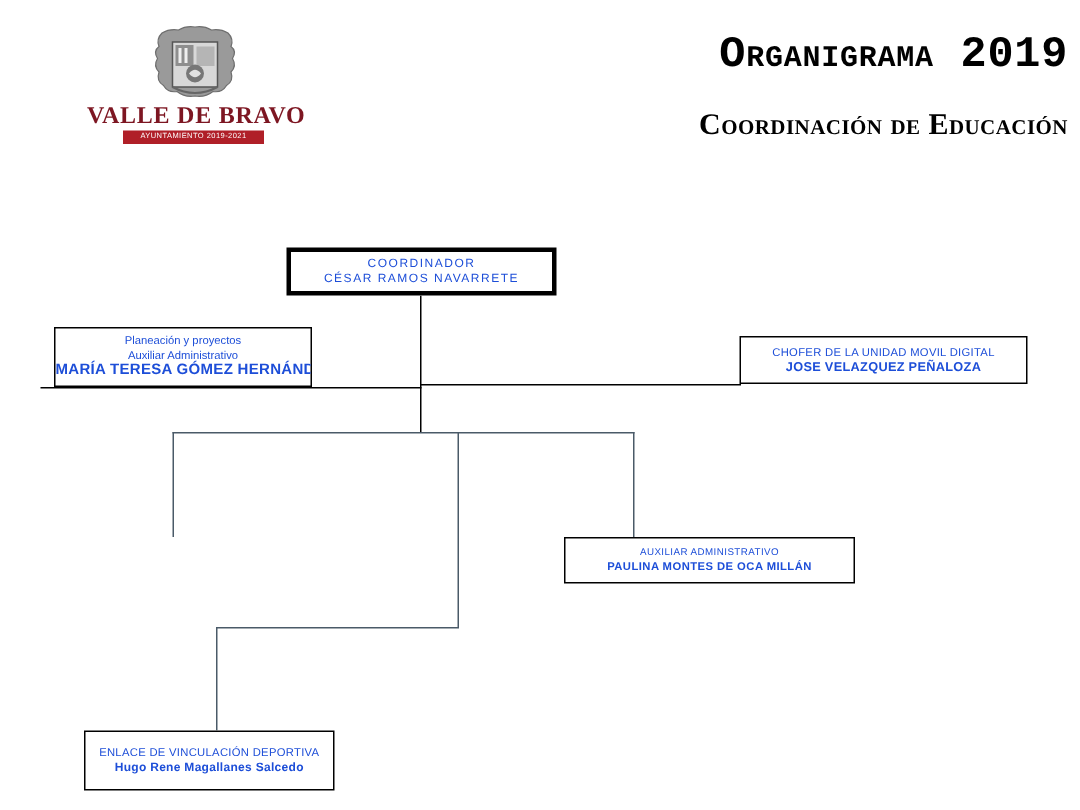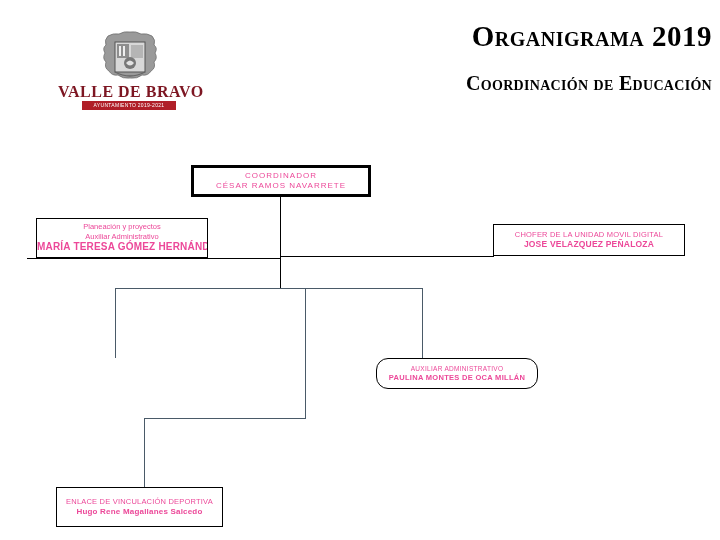--- a/index.html
+++ b/index.html
@@ -13,21 +13,21 @@
     height: 540px;
     background: #ffffff;
     overflow: hidden;
     font-family: "Liberation Sans", sans-serif;
   }
 
   
   #logo {
     position: absolute;
     left: 58px;
-    top: 30px;
+    top: 16px;
     width: 140px;
     height: 86px;
   }
   #crest {
     position: absolute;
     left: 42px;
     top: 0px;
     width: 60px;
     height: 56px;
   }
@@ -58,21 +58,21 @@
     text-align: center;
     line-height: 9px;
     overflow: hidden;
     white-space: nowrap;
   }
 
   .title-main {
     position: absolute;
     right: 8px;
     top: 20px;
-    font-family: Liberation Serif, serif;
+    font-family: Liberation Mono, monospace;
     font-weight: bold;
     font-size: 29px;
     color: #000000;
     font-variant: small-caps;
     letter-spacing: 0.5px;
     white-space: nowrap;
   }
   .title-sub {
     position: absolute;
     right: 8px;
@@ -99,21 +99,21 @@
   .node {
     position: absolute;
     box-sizing: border-box;
     background: #ffffff;
     border: 1px solid #000000;
     display: flex;
     flex-direction: column;
     align-items: center;
     justify-content: center;
     text-align: center;
-    color: #ec4899;
+    color: #1d4ed8;
     overflow: hidden;
   }
   .node.thick { border: 3px solid #000000; }
   .node .ln {
     display: block;
     width: 100%;
     line-height: 1.25;
     white-space: nowrap;
   }
   .node .ln.bold { font-weight: bold; }
@@ -126,21 +126,21 @@
   #node-planeacion .ln.bold { font-size: 10px; letter-spacing: 0.2px; }
 
   #node-chofer { left: 493px; top: 224px; width: 192px; height: 32px; }
   #node-chofer .ln { font-size: 7.5px; letter-spacing: 0.2px; }
   #node-chofer .ln.bold { font-size: 8.5px; }
 
   #node-enlace-actos { left: 27px; top: 358px; width: 226px; height: 33px; }
   #node-enlace-actos .ln { font-size: 7px; letter-spacing: 0.2px; }
   #node-enlace-actos .ln.reg { font-size: 8px; }
 
-  #node-auxiliar { left: 376px; top: 358px; width: 162px; height: 31px; border-radius: 12px; }
+  #node-auxiliar { left: 376px; top: 358px; width: 194px; height: 31px; }
   #node-auxiliar .ln { font-size: 6.5px; letter-spacing: 0.3px; }
   #node-auxiliar .ln.bold { font-size: 7.5px; }
 
   #node-deportiva { left: 56px; top: 487px; width: 167px; height: 40px; }
   #node-deportiva .ln { font-size: 7.5px; letter-spacing: 0.2px; }
   #node-deportiva .ln.bold { font-size: 8px; }
 </style>
 </head>
 <body>
 

